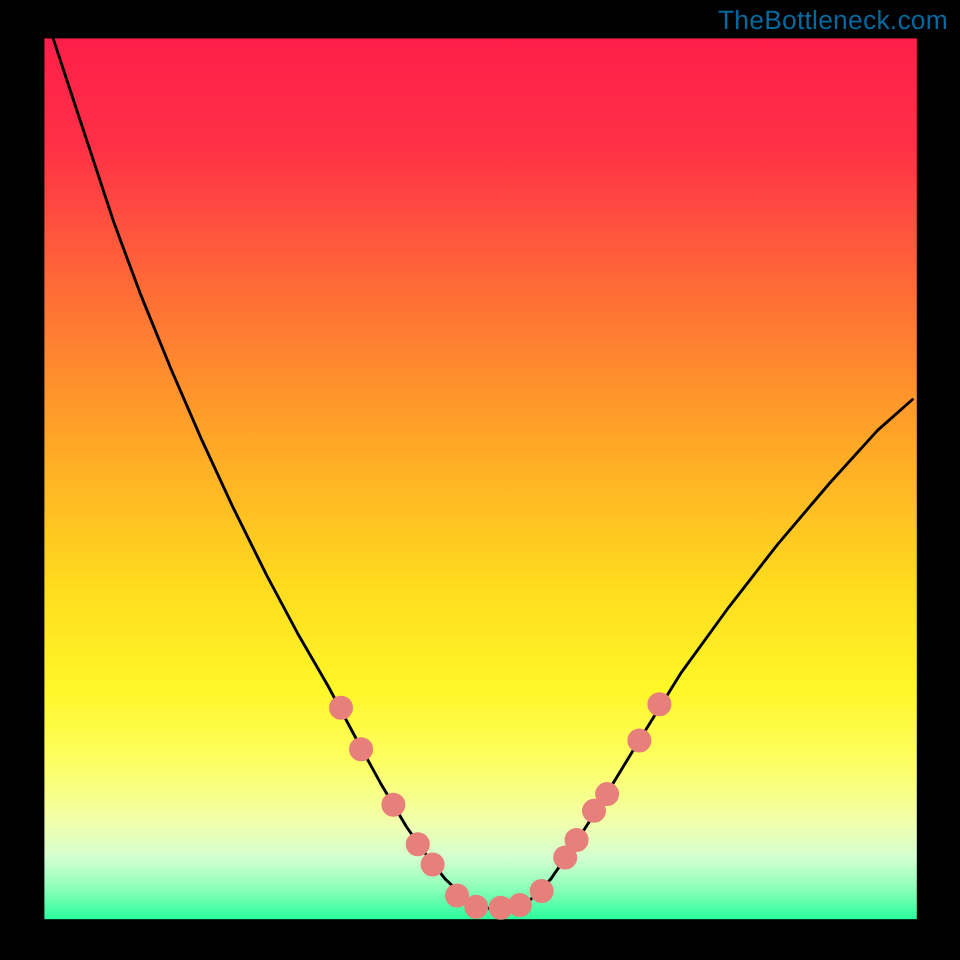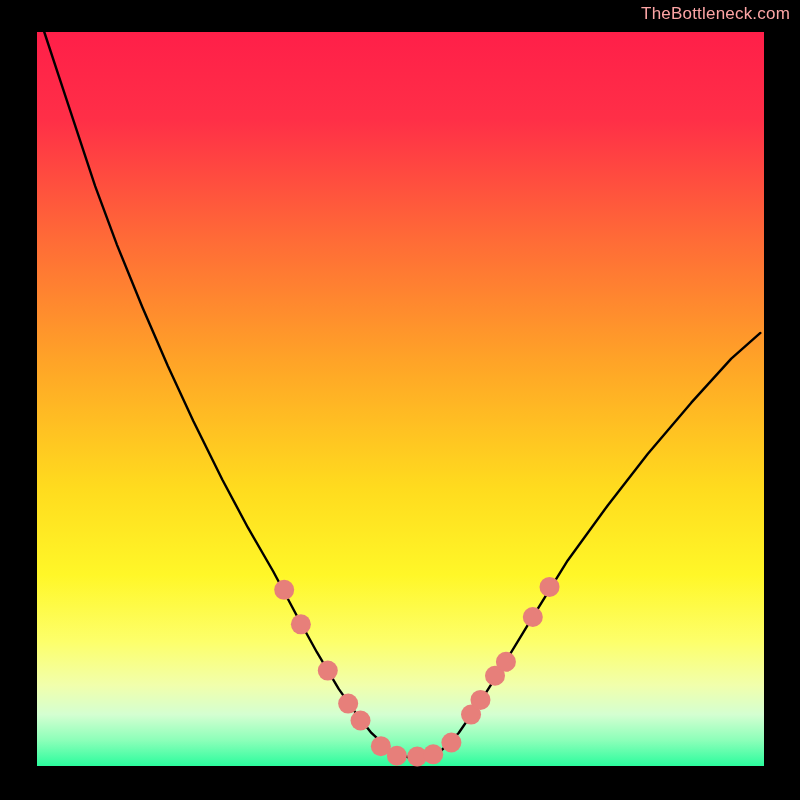--- a/index.html
+++ b/index.html
@@ -13,23 +13,23 @@
   #container {
     position: relative;
     width: 800px;
     height: 800px;
   }
   #watermark {
     position: absolute;
     top: 4px;
     right: 10px;
     font-family: Arial, Helvetica, sans-serif;
-    font-size: 17px;
+    font-size: 22px;
     font-weight: 400;
-    color: #fca5a5;
+    color: #0369a1;
     letter-spacing: 0.2px;
   }
   svg {
     position: absolute;
     top: 0;
     left: 0;
   }
 </style>
 </head>
 <body>

